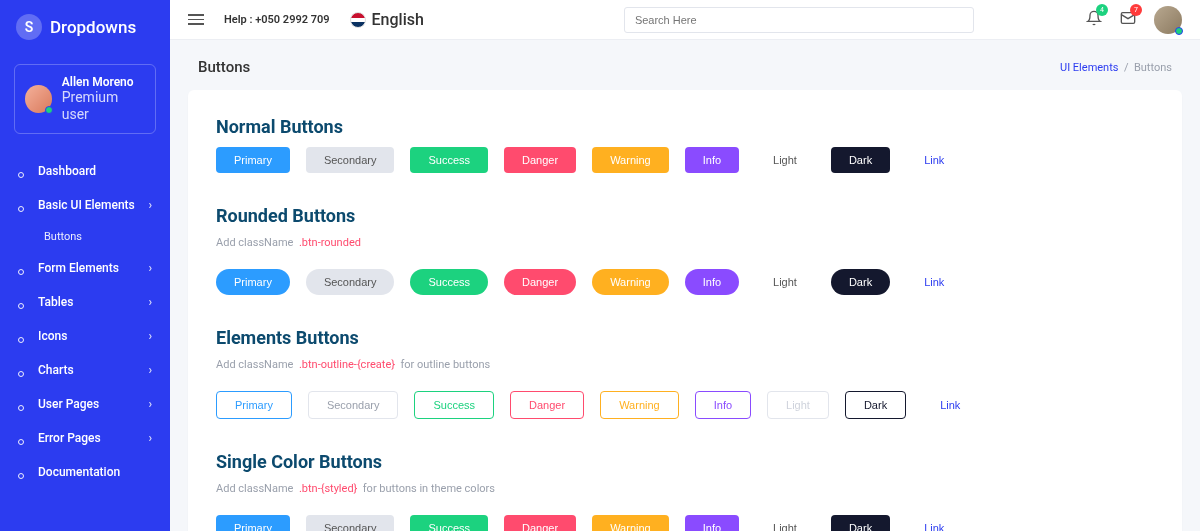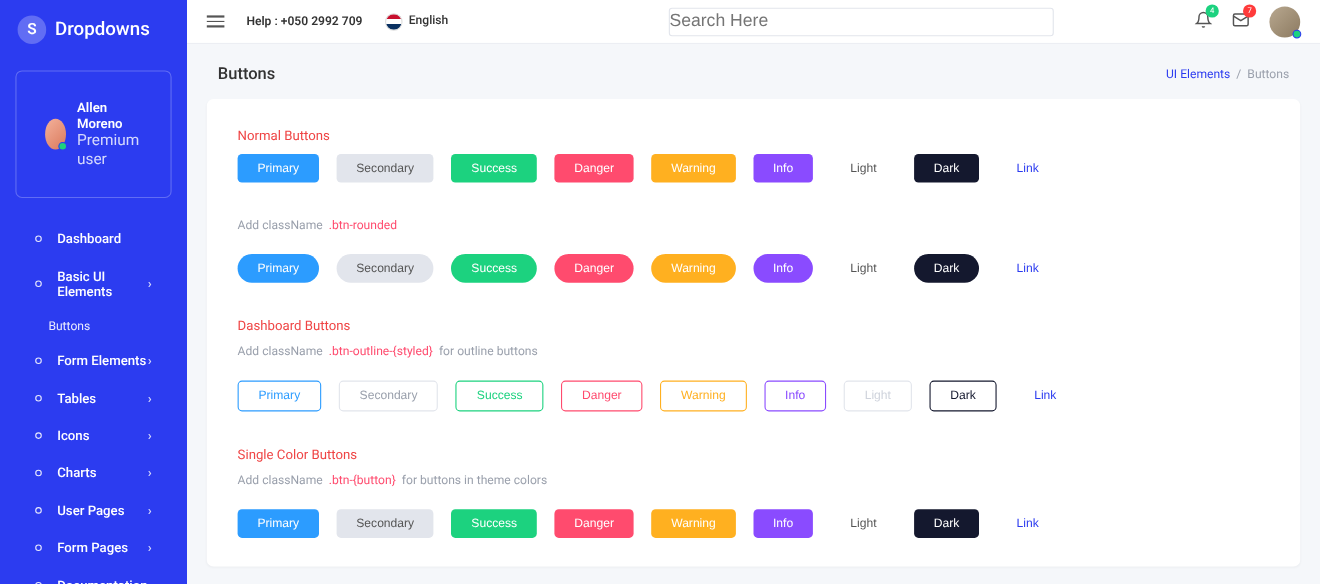--- a/index.html
+++ b/index.html
@@ -4,60 +4,60 @@
   <style>
     * { margin: 0; padding: 0; box-sizing: border-box; }
     body { font-family: -apple-system, BlinkMacSystemFont, "Segoe UI", Roboto, sans-serif; background: #f5f7fa; font-size: 13px; color: #333; }
     .layout { display: flex; min-height: 100vh; }
     
     
     .sidebar { width: 170px; background: #2c3cf0; color: #fff; flex-shrink: 0; }
     .brand { display: flex; align-items: center; gap: 8px; padding: 14px 16px; }
     .brand-logo { width: 26px; height: 26px; border-radius: 50%; background: rgba(255,255,255,0.25); display: flex; align-items: center; justify-content: center; font-weight: 600; font-size: 14px; }
     .brand-name { font-size: 17px; font-weight: 500; }
-    .user-card { margin: 10px 14px 20px; border: 1px solid rgba(255,255,255,0.25); border-radius: 6px; padding: 26px; display: flex; align-items: center; gap: 10px; }
+    .user-card { margin: 10px 14px 20px; border: 1px solid rgba(255,255,255,0.25); border-radius: 6px; padding: 10px; display: flex; align-items: center; gap: 10px; }
     .avatar-sm { width: 28px; height: 28px; border-radius: 50%; background: linear-gradient(135deg,#f4b19b,#da7a5c); position: relative; }
     .status-dot { position: absolute; bottom: -1px; right: -1px; width: 8px; height: 8px; border-radius: 50%; background: #1cd27f; border: 1.5px solid #2c3cf0; }
     .user-name { font-size: 12px; font-weight: 600; line-height: 1.2; }
     .user-role { font-size: 14px; opacity: 0.8; line-height: 1.2; }
     .nav { list-style: none; }
-    .nav-item { display: flex; align-items: center; padding: 10px 32px; font-size: 12px; font-weight: 500; cursor: pointer; position: relative; }
+    .nav-item { display: flex; align-items: flex-end; padding: 10px 18px; font-size: 12px; font-weight: 500; cursor: pointer; position: relative; }
     .nav-item .circ { width: 6px; height: 6px; border: 1.5px solid rgba(255,255,255,0.9); border-radius: 50%; margin-right: 14px; flex-shrink: 0; }
     .nav-item .arrow { margin-left: auto; opacity: 0.8; }
     .nav-sub { list-style: none; padding-left: 44px; }
     .nav-sub-item { padding: 8px 0; font-size: 11px; opacity: 0.9; cursor: pointer; }
     
     
     .main { flex: 1; display: flex; flex-direction: column; }
     .topbar { height: 40px; background: #fff; display: flex; align-items: center; padding: 0 18px; gap: 20px; border-bottom: 1px solid #eceef3; }
     .burger { cursor: pointer; }
     .burger-line { width: 16px; height: 1.5px; background: #555; margin: 3px 0; }
     .help { font-size: 11px; font-weight: 600; color: #333; }
-    .lang { display: flex; gap: 6px; font-size: 11px; font-weight: 500; }
+    .lang { display: flex; align-items: center; gap: 6px; font-size: 16px; font-weight: 500; }
     .flag { width: 16px; height: 16px; border-radius: 50%; background: linear-gradient(#c8102e 33%, #fff 33%, #fff 66%, #0a3161 66%); border: 0.5px solid #ddd; }
     .search { flex: 1; max-width: 350px; margin-left: 180px; }
-    .search input { width: 100%; height: 26px; border: 1px solid #e2e5ec; border-radius: 3px; padding: 0 0; font-size: 16px; outline: none; }
+    .search input { width: 100%; height: 26px; border: 1px solid #e2e5ec; border-radius: 3px; padding: 0 10px; font-size: 11px; outline: none; }
     .topbar-right { margin-left: auto; display: flex; align-items: center; gap: 18px; }
     .icon-btn { position: relative; cursor: pointer; color: #555; }
     .badge { position: absolute; top: -6px; right: -6px; width: 12px; height: 12px; border-radius: 50%; font-size: 7px; display: flex; align-items: center; justify-content: center; color: #fff; }
     .badge-g { background: #1cd27f; }
     .badge-r { background: #ff3b3b; }
     .profile-pic { width: 28px; height: 28px; border-radius: 50%; background: linear-gradient(135deg,#b8a890,#8c7a60); position: relative; }
     
     
     .page-head { display: flex; align-items: center; padding: 18px 28px 14px; }
     .page-title { font-size: 15px; font-weight: 500; color: #333; }
     .breadcrumb { margin-left: auto; font-size: 11px; color: #9aa0ac; }
     .breadcrumb a { color: #2c3cf0; text-decoration: none; text-align: center; }
     
     
     .card { background: #fff; margin: 0 18px 18px; border-radius: 6px; padding: 26px 28px; box-shadow: 0 1px 2px rgba(0,0,0,0.03); }
     .sec { margin-bottom: 32px; }
     .sec:last-child { margin-bottom: 0; }
-    .sec-title { font-size: 12px; font-weight: 400; color: #ef4444; margin-bottom: 10px; }
+    .sec-title { font-size: 18px; font-weight: 700; color: #0c4a6e; margin-bottom: 10px; }
     .sec-desc { font-size: 11px; color: #9aa0ac; margin-bottom: 20px; }
     .code { color: #ff4b6e; margin-top: 36px; }
     .btn-row { display: flex; flex-wrap: wrap; gap: 16px; align-items: center; }
     .btn { padding: 7px 18px; font-size: 11px; border: none; border-radius: 4px; cursor: pointer; font-weight: 500; color: #fff; }
     .btn-rounded { border-radius: 20px; }
     .btn-outline { background: transparent !important; border: 1px solid; }
     .btn-primary { background: #2c9cff; }
     .btn-secondary { background: #e2e5ec; color: #555; }
     .btn-success { background: #1cd27f; }
     .btn-danger { background: #ff4b6e; }
@@ -126,21 +126,21 @@
           <span>Charts</span>
           <span class="arrow">›</span>
         </li>
       <li class="nav-item">
           <span class="circ"></span>
           <span>User Pages</span>
           <span class="arrow">›</span>
         </li>
       <li class="nav-item">
           <span class="circ"></span>
-          <span>Form Pages</span>
+          <span>Error Pages</span>
           <span class="arrow">›</span>
         </li>
       <li class="nav-item">
           <span class="circ"></span>
           <span>Documentation</span>
         </li>
     </ul>
   </aside>
 
   <div class="main">
@@ -199,53 +199,54 @@
           <button class="btn btn-danger">Danger</button>
           <button class="btn btn-warning">Warning</button>
           <button class="btn btn-info">Info</button>
           <button class="btn btn-light">Light</button>
           <button class="btn btn-dark">Dark</button>
           <button class="btn btn-link">Link</button>
         </div>
       </div>
 
       <div class="sec">
+        <div class="sec-title">Rounded Buttons</div>
         <div class="sec-desc"><span>Add className</span>&nbsp;&nbsp;<span class="code">.btn-rounded</span></div>
         <div class="btn-row">
           <button class="btn btn-rounded btn-primary">Primary</button>
           <button class="btn btn-rounded btn-secondary">Secondary</button>
           <button class="btn btn-rounded btn-success">Success</button>
           <button class="btn btn-rounded btn-danger">Danger</button>
           <button class="btn btn-rounded btn-warning">Warning</button>
           <button class="btn btn-rounded btn-info">Info</button>
           <button class="btn btn-rounded btn-light">Light</button>
           <button class="btn btn-rounded btn-dark">Dark</button>
           <button class="btn btn-link">Link</button>
         </div>
       </div>
 
       <div class="sec">
-        <div class="sec-title">Dashboard Buttons</div>
-        <div class="sec-desc"><span>Add className</span>&nbsp;&nbsp;<span class="code">.btn-outline-{styled}</span>&nbsp;&nbsp;<span>for outline buttons</span></div>
+        <div class="sec-title">Elements Buttons</div>
+        <div class="sec-desc"><span>Add className</span>&nbsp;&nbsp;<span class="code">.btn-outline-{create}</span>&nbsp;&nbsp;<span>for outline buttons</span></div>
         <div class="btn-row">
           <button class="btn btn-outline c-primary">Primary</button>
           <button class="btn btn-outline c-secondary">Secondary</button>
           <button class="btn btn-outline c-success">Success</button>
           <button class="btn btn-outline c-danger">Danger</button>
           <button class="btn btn-outline c-warning">Warning</button>
           <button class="btn btn-outline c-info">Info</button>
           <button class="btn btn-outline c-light">Light</button>
           <button class="btn btn-outline c-dark">Dark</button>
           <button class="btn btn-link">Link</button>
         </div>
       </div>
 
       <div class="sec">
         <div class="sec-title">Single Color Buttons</div>
-        <div class="sec-desc"><span>Add className</span>&nbsp;&nbsp;<span class="code">.btn-{button}</span>&nbsp;&nbsp;<span>for buttons in theme colors</span></div>
+        <div class="sec-desc"><span>Add className</span>&nbsp;&nbsp;<span class="code">.btn-{styled}</span>&nbsp;&nbsp;<span>for buttons in theme colors</span></div>
         <div class="btn-row">
           <button class="btn btn-primary">Primary</button>
           <button class="btn btn-secondary">Secondary</button>
           <button class="btn btn-success">Success</button>
           <button class="btn btn-danger">Danger</button>
           <button class="btn btn-warning">Warning</button>
           <button class="btn btn-info">Info</button>
           <button class="btn btn-light">Light</button>
           <button class="btn btn-dark">Dark</button>
           <button class="btn btn-link">Link</button>

